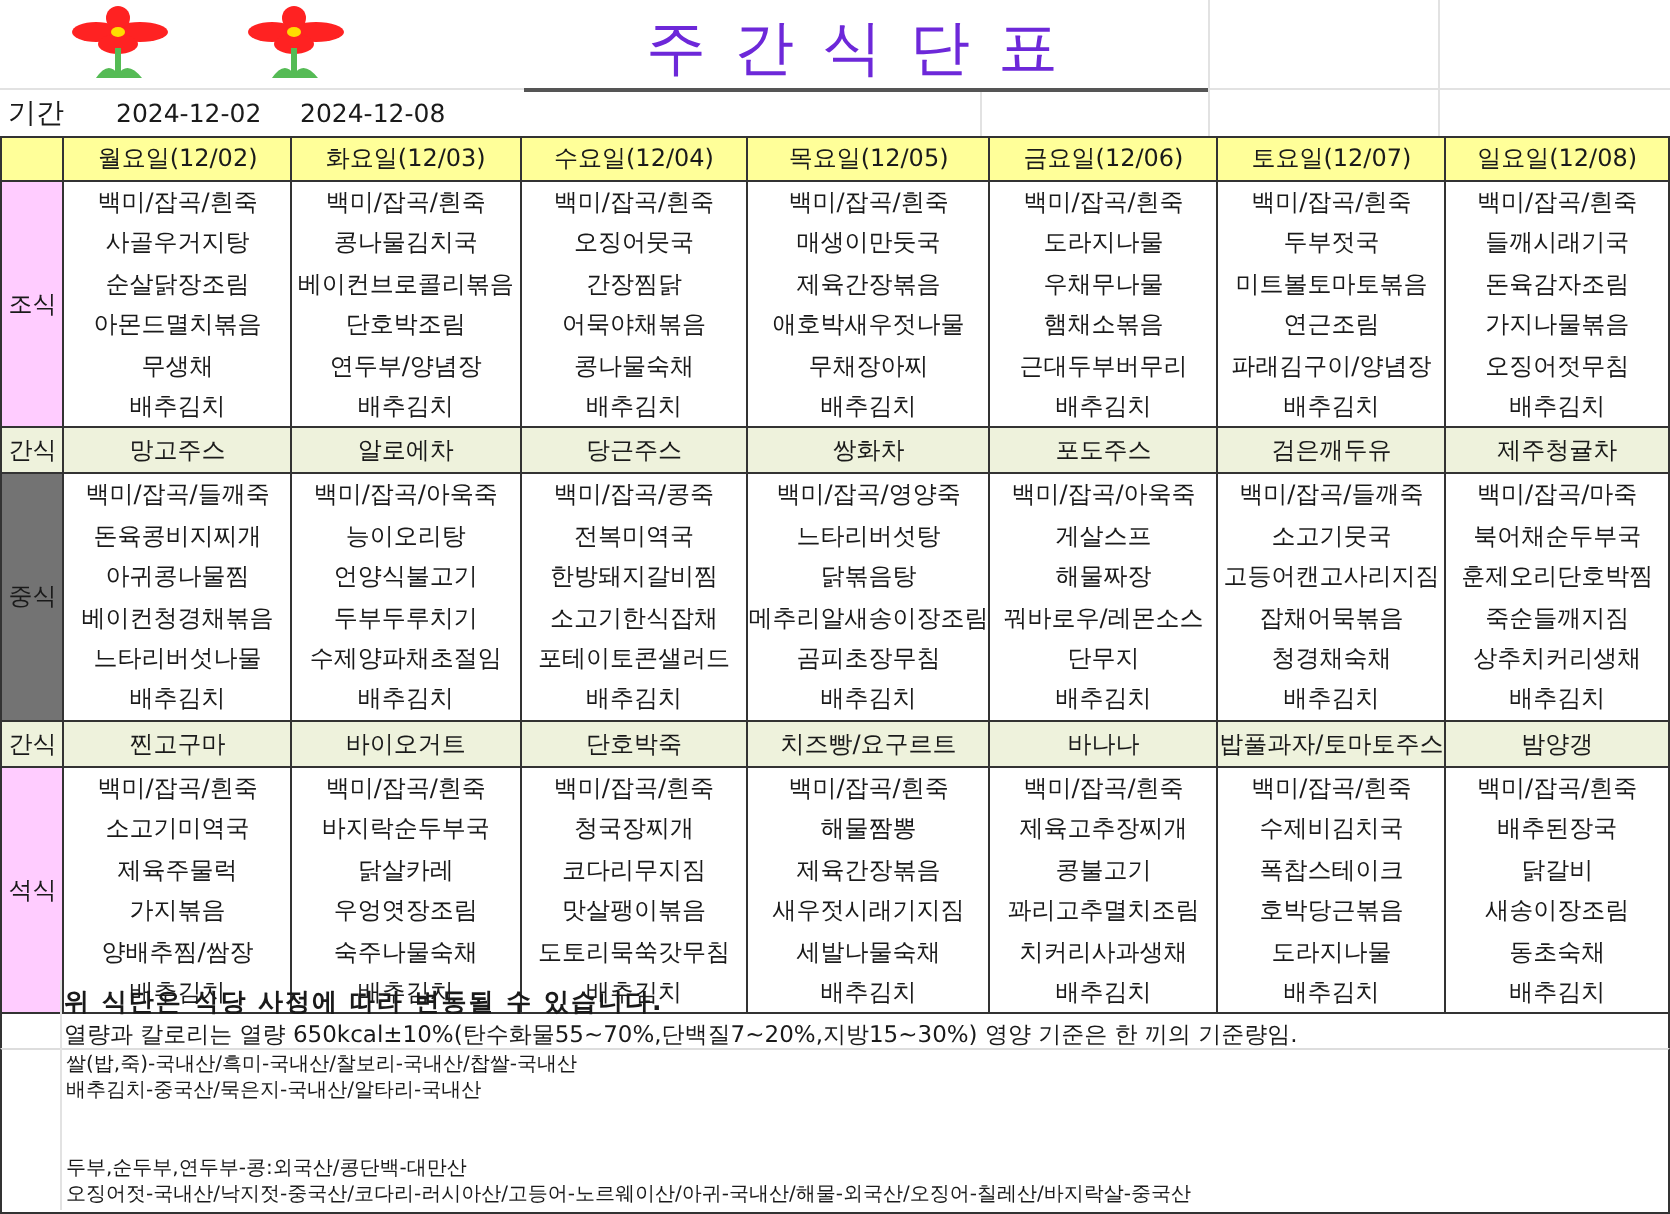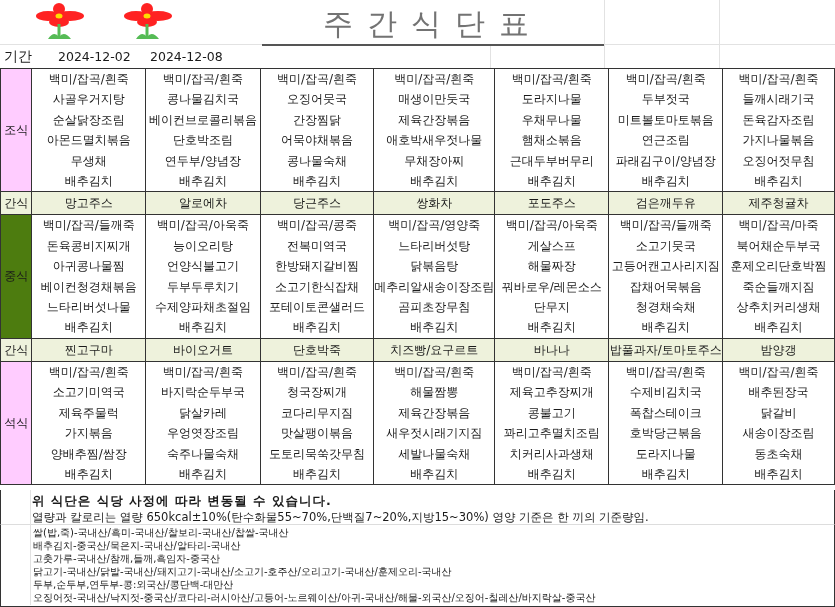--- a/index.html
+++ b/index.html
@@ -1,31 +1,31 @@
 <!DOCTYPE html>
 <html><head>
 <meta charset="utf-8">
 <style>
   html,body{margin:0;padding:0;background:#ffffff;}
   body{width:835px;height:607px;position:relative;overflow:hidden;font-family:"DejaVu Sans","Liberation Sans",sans-serif;color:#1a1a1a;}
   .gridline-h{position:absolute;left:0;width:835px;height:1px;background:#e2e2e2;}
   .gridline-v{position:absolute;top:0;width:1px;background:#e2e2e2;}
   .flowers{position:absolute;left:30px;top:2px;width:230px;height:42px;}
   .title-box{position:absolute;left:262px;top:0;width:342px;height:44px;border-bottom:2px solid #555;}
-  .title{position:absolute;left:0;right:0;top:4px;text-align:center;font-family:"DejaVu Serif","Liberation Serif",serif;font-size:30px;letter-spacing:14px;color:#737373;}
+  .title{position:absolute;left:0;right:0;top:4px;text-align:center;font-family:"DejaVu Serif","Liberation Serif",serif;font-size:30px;letter-spacing:14px;color:#6d28d9;}
   .period-label{position:absolute;left:4px;top:48px;font-size:14px;}
   .period-start{position:absolute;left:58px;top:49px;font-size:12.5px;}
   .period-end{position:absolute;left:150px;top:49px;font-size:12.5px;}
   table.menu{position:absolute;left:0;top:68px;border-collapse:collapse;table-layout:fixed;}
   table.menu td{border:1px solid #333;text-align:center;vertical-align:middle;padding:0;font-size:12px;line-height:20.4px;white-space:nowrap;overflow:hidden;}
   .day-head{background:#ffff99;height:21px;font-size:12.5px;}
   .corner{background:#ffff99;}
   .label-cell{font-size:13px;}
   .bf-label,.dn-label{background:#ffccff;}
-  .ln-label{background:#4d7c0f;}
+  .ln-label{background:#737373;}
   .snack-label{background:#eef2dc;font-size:10px;}
   .snack-cell{background:#eef2dc;height:22px;font-size:12.5px;}
   .meal-cell{background:#fff;}
   .meal-item{display:block;}
   .notice{position:absolute;left:32px;top:493px;font-size:12.5px;font-weight:bold;letter-spacing:1px;}
   .nutri{position:absolute;left:32px;top:510px;font-size:11.5px;}
   .origin-box{position:absolute;left:0;top:524px;width:833px;height:81px;border-left:1px solid #333;border-right:1px solid #333;border-bottom:2px solid #333;border-top:1px solid #ddd;}
   .origin-line{position:absolute;left:32px;font-size:10px;line-height:14px;white-space:nowrap;}
   .notice-area{position:absolute;left:0;top:490px;width:833px;height:34px;border-left:1px solid #333;border-right:1px solid #333;}
   .left-strip{position:absolute;left:0;top:490px;width:30px;height:115px;border-right:1px solid #e2e2e2;}
@@ -72,20 +72,30 @@
     <col style="width:32px">
       <col style="width:115px">
       <col style="width:115px">
       <col style="width:115px">
       <col style="width:115px">
       <col style="width:115px">
       <col style="width:114px">
       <col style="width:113px">
   </colgroup>
   <tbody>
+      <tr>
+    <td class="corner"></td>
+    <td class="day-head">월요일(12/02)</td>
+    <td class="day-head">화요일(12/03)</td>
+    <td class="day-head">수요일(12/04)</td>
+    <td class="day-head">목요일(12/05)</td>
+    <td class="day-head">금요일(12/06)</td>
+    <td class="day-head">토요일(12/07)</td>
+    <td class="day-head">일요일(12/08)</td>
+  </tr>
   <tr id="row-breakfast">
     <td class="label-cell bf-label">조식</td>
   <td class="meal-cell">
           <span class="meal-item">백미/잡곡/흰죽</span>
           <span class="meal-item">사골우거지탕</span>
           <span class="meal-item">순살닭장조림</span>
           <span class="meal-item">아몬드멸치볶음</span>
           <span class="meal-item">무생채</span>
           <span class="meal-item">배추김치</span>
         </td>
@@ -279,18 +289,16 @@
 </tbody>
   </table>
 
 <div class="notice-area"></div>
 <div class="notice">위 식단은 식당 사정에 따라 변동될 수 있습니다.</div>
 <div class="nutri">열량과 칼로리는 열량 650kcal±10%(탄수화물55~70%,단백질7~20%,지방15~30%) 영양 기준은 한 끼의 기준량임.</div>
 
 <div class="origin-box">
   <div class="origin-line" style="top:14px">배추김치-중국산/묵은지-국내산/알타리-국내산</div>
   <div class="origin-line" style="top:1px">쌀(밥,죽)-국내산/흑미-국내산/찰보리-국내산/찹쌀-국내산</div>
-  <div class="origin-line" style="top:27px">고춧가루-국내산/참깨,들깨,흑임자-중국산</div>
-  <div class="origin-line" style="top:40px">닭고기-국내산/닭발-국내산/돼지고기-국내산/소고기-호주산/오리고기-국내산/훈제오리-국내산</div>
   <div class="origin-line" style="top:66px">오징어젓-국내산/낙지젓-중국산/코다리-러시아산/고등어-노르웨이산/아귀-국내산/해물-외국산/오징어-칠레산/바지락살-중국산</div>
   <div class="origin-line" style="top:53px">두부,순두부,연두부-콩:외국산/콩단백-대만산</div>
 </div>
 <div class="left-strip"></div>
 
 </body></html>

